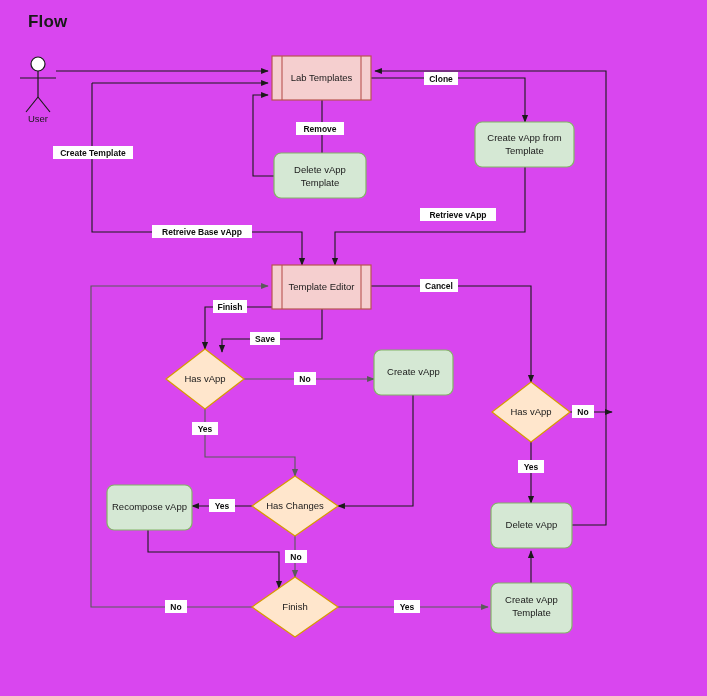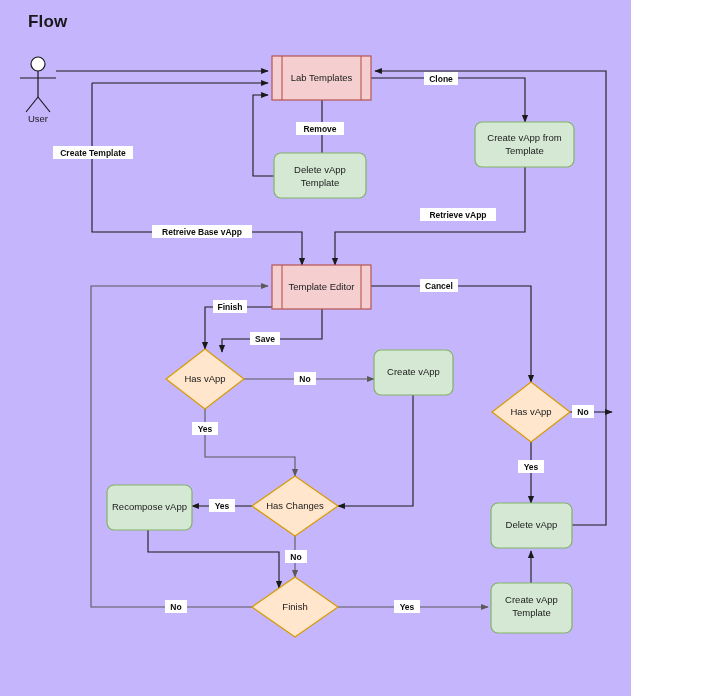--- a/index.html
+++ b/index.html
@@ -9,23 +9,23 @@
   }
   body {
     width: 707px;
     height: 696px;
     font-family: "Liberation Sans", sans-serif;
     color: #000000;
     overflow: hidden;
   }
   #canvas {
     position: relative;
-    width: 631px;
+    width: 707px;
     height: 696px;
-    background: #c4b5fd;
+    background: #d946ef;
   }
   #page-title {
     position: absolute;
     left: 28px;
     top: 12px;
     font-size: 17px;
     font-weight: bold;
     letter-spacing: 0.2px;
     color: #1a1a1a;
   }

